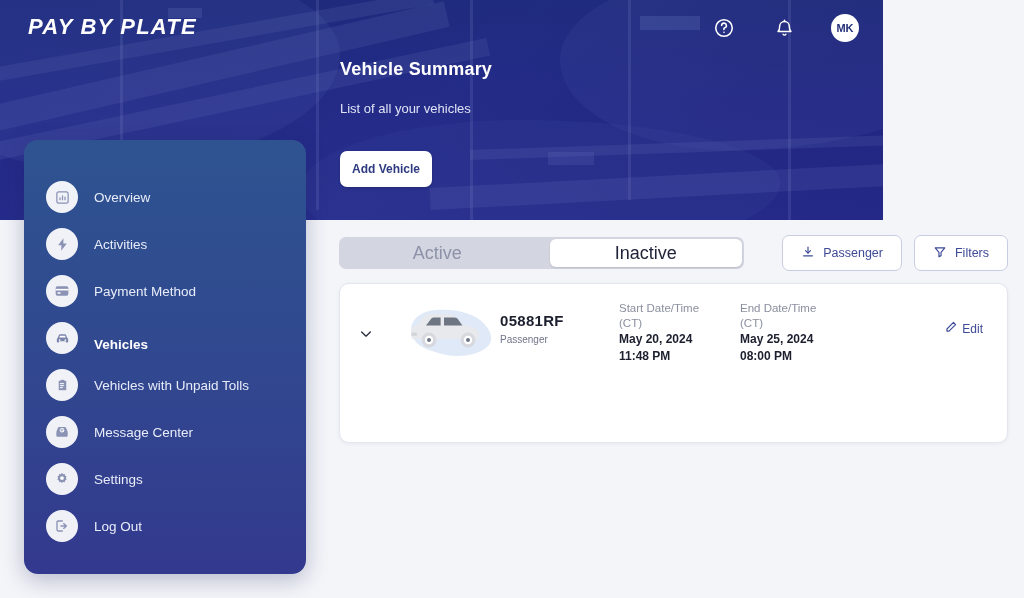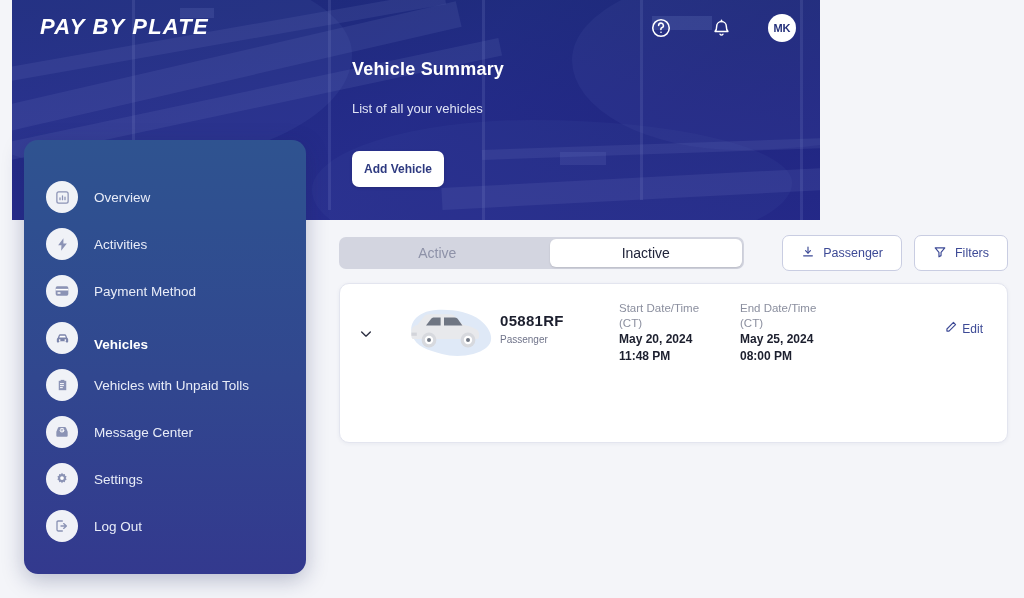--- a/index.html
+++ b/index.html
@@ -6,21 +6,21 @@
   html, body {
     width: 1024px; height: 598px;
     font-family: "Liberation Sans", sans-serif;
     background: #f4f5f9;
     overflow: hidden;
   }
   .app { position: relative; width: 1024px; height: 598px; }
 
   
   .hero {
-    position: absolute; left: 12px; top: 0; width: 808px; height: 220px;
+    position: absolute; left: 0; top: 0; width: 883px; height: 220px;
     background:
       linear-gradient(180deg, rgba(26,37,120,0.82) 0%, rgba(30,36,130,0.80) 45%, rgba(36,40,138,0.86) 100%),
       linear-gradient(135deg, #2b3a8f 0%, #34408f 25%, #3a4aa0 50%, #2c3580 75%, #242c78 100%);
     overflow: hidden;
   }
   .hero-photo {
     position: absolute; inset: 0;
     opacity: .55;
   }
   .road {
@@ -101,21 +101,21 @@
   .toolbar {
     position: absolute; left: 339px; top: 15px;
     display: flex; align-items: center; width: 669px;
   }
   .seg {
     display: flex; width: 405px; height: 32px; border-radius: 7px;
     background: #d3d5e0; padding: 2px; position: relative;
   }
   .seg-btn {
     flex: 1; display: flex; align-items: center; justify-content: center;
-    font-size: 14px; border-radius: 6px; cursor: pointer;
+    font-size: 18px; border-radius: 6px; cursor: pointer;
     color: #8e92a8; background: transparent; border: none;
     font-family: "Liberation Sans", sans-serif;
   }
   .seg-btn.on {
     background: #ffffff; color: #20243a; font-weight: normal;
     box-shadow: 0 1px 2px rgba(0,0,0,.12);
     margin-left: 16px;
   }
   .tool-right { margin-left: auto; display: flex; gap: 12px; }
   .obtn {

